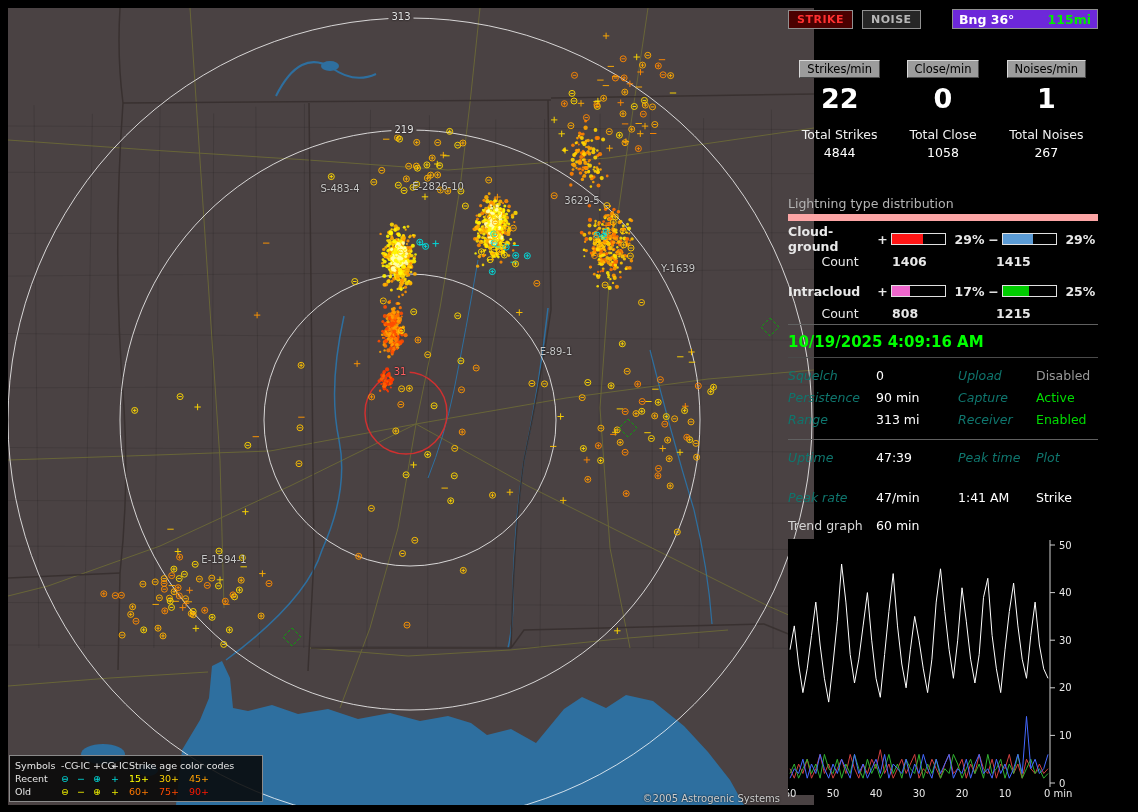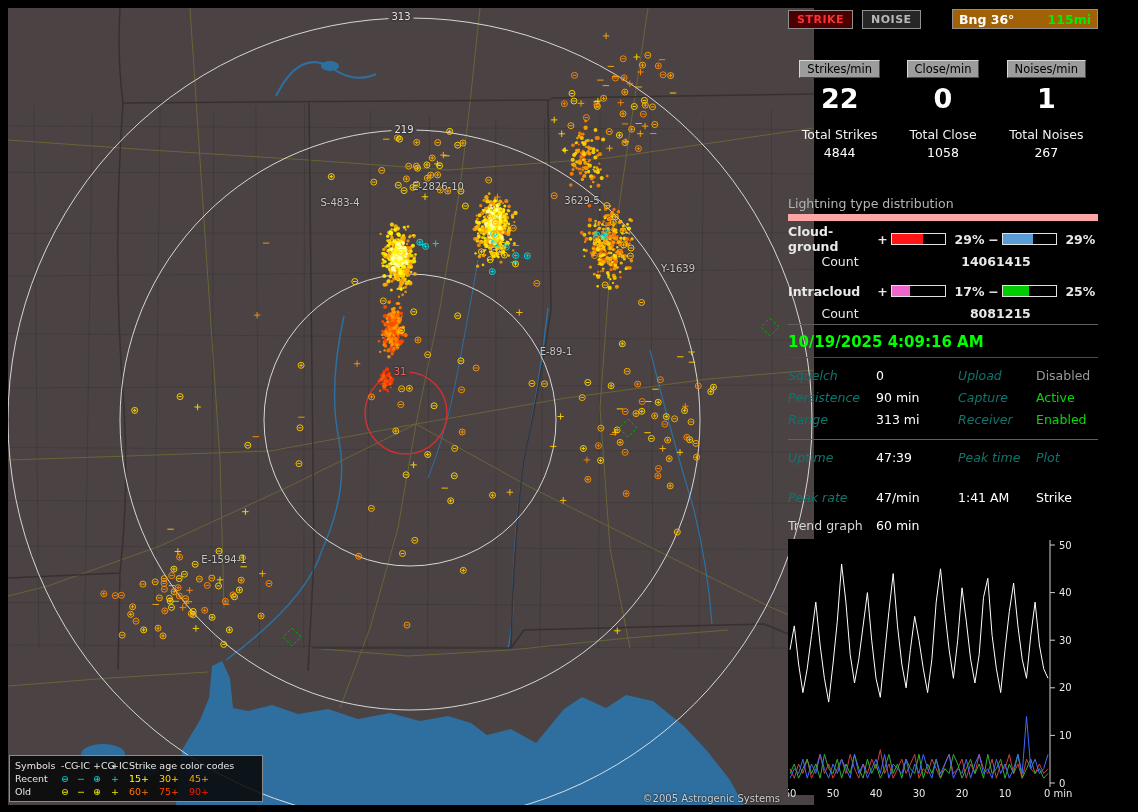--- a/index.html
+++ b/index.html
@@ -29,21 +29,21 @@
   
   .sidebar { position:absolute; left:788px; top:8px; width:310px; color:#e8e8e8;
              font-size:12.5px; }
   .topbar { display:flex; align-items:center; height:22px; }
   .btn { height:19px; padding:0 8px; font-size:11px; font-weight:bold; letter-spacing:0.5px;
          margin-right:9px; border:1px solid #909090; cursor:pointer;
          font-family:"DejaVu Sans", sans-serif; }
   .btn.strike { background:#4a0000; color:#ff3030; }
   .btn.noise  { background:#262626; color:#b8b8b8; }
   .bng-box { margin-left:auto; width:146px; height:20px; border:1px solid #909090;
-             background:#a16207; display:flex; align-items:center; padding:0 6px;
+             background:#6d28d9; display:flex; align-items:center; padding:0 6px;
              font-weight:bold; font-size:12.5px; color:#fff; }
   .bng-box .mi { margin-left:auto; color:#00ee00; }
 
   .stats-row { display:flex; margin-top:30px; }
   .stat-col { flex:1; display:flex; flex-direction:column; align-items:center; }
   .stat-btn { background:#9c9c9c; color:#000; font-size:11.5px; padding:1px 7px;
               border:1px solid; border-color:#d8d8d8 #4a4a4a #4a4a4a #d8d8d8; cursor:pointer; }
   .big-num { font-size:27px; font-weight:bold; color:#fff; margin-top:5px; height:32px;
              line-height:32px; }
   .tot-label { font-size:12.5px; margin-top:12px; color:#f0f0f0; }
@@ -54,21 +54,21 @@
 
   .dist-row { display:flex; align-items:center; height:18px; }
   .dist-label { width:90px; font-weight:bold; }
   .pol { width:13px; text-align:center; font-weight:bold; }
   .bar { width:56px; height:12px; border:1px solid #e0e0e0; background:#000;
          margin:0 4px 0 2px; }
   .bar .fill { display:block; height:100%; }
   .pct { width:38px; font-weight:bold; padding-left:2px;text-align:center; }
   .count-row { display:flex; margin-top:6px; margin-bottom:13px; }
   .count-row .c-label { width:104px;text-align:center; }
-  .count-row .c1 { width:104px; font-weight:bold;text-align:right; }
+  .count-row .c1 { width:104px; font-weight:bold; }
   .count-row .c2 { font-weight:bold; }
 
   .sep { border-top:1px solid #606060; margin-top:3px; }
   .datetime { color:#00ff00; font-weight:bold; font-size:15px; padding:8px 0 6px;
               border-bottom:1px solid #4a4a4a; }
 
   .status-grid { display:grid; grid-template-columns:88px 82px 78px 1fr;
                  padding:10px 0 12px; row-gap:7px; border-bottom:1px solid #606060; }
   .session-grid { display:grid; grid-template-columns:88px 82px 78px 1fr;
                   padding-top:10px; row-gap:25px; }
@@ -3191,21 +3191,21 @@
           <path d="M762,310 L771,319 L762,328 L753,319 Z" stroke="#00b400" stroke-dasharray="3,2" fill="none" opacity="0.85"></path>
           <path d="M620,411 L629,420 L620,429 L611,420 Z" stroke="#00b400" stroke-dasharray="3,2" fill="none" opacity="0.85"></path>
           <path d="M284,620 L293,629 L284,638 L275,629 Z" stroke="#00b400" stroke-dasharray="3,2" fill="none" opacity="0.85"></path>
         </g>
     </svg>
 
     <div class="map-label-layer" id="map-label-layer">
         <div class="map-label ring" style="left: 393px; top: 8px;">313</div>
         <div class="map-label ring" style="left: 396px; top: 121px;">219</div>
         <div class="map-label ring" style="left: 392px; top: 363px; color: rgb(255, 96, 96);">31</div>
-        <div class="map-label" style="left: 332px; top: 194px;">S-483-4</div>
+        <div class="map-label" style="left: 332px; top: 180px;">S-483-4</div>
         <div class="map-label" style="left: 430px; top: 178px;">E-2826-10</div>
         <div class="map-label" style="left: 574px; top: 192px;">3629-5</div>
         <div class="map-label" style="left: 670px; top: 260px;">Y-1639</div>
         <div class="map-label" style="left: 548px; top: 343px;">E-89-1</div>
         <div class="map-label" style="left: 216px; top: 551px;">E-1594-1</div>
       </div>
 
     <div class="legend">
       <div id="legend-grid">
           <div>Symbols</div>

